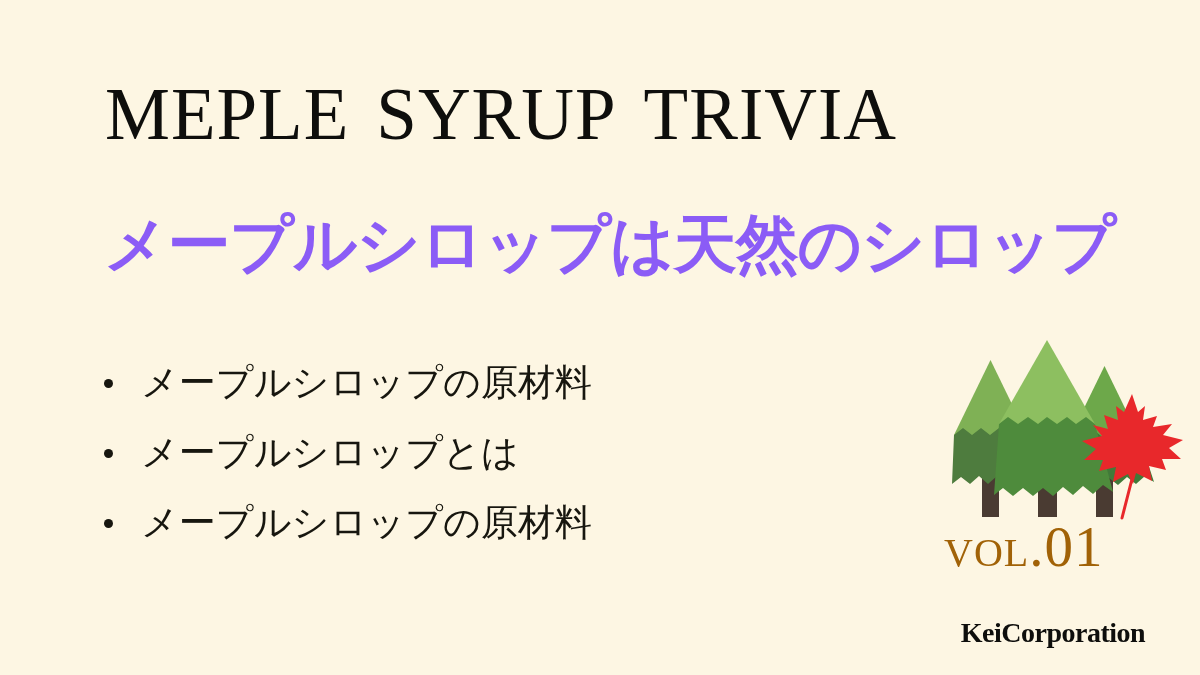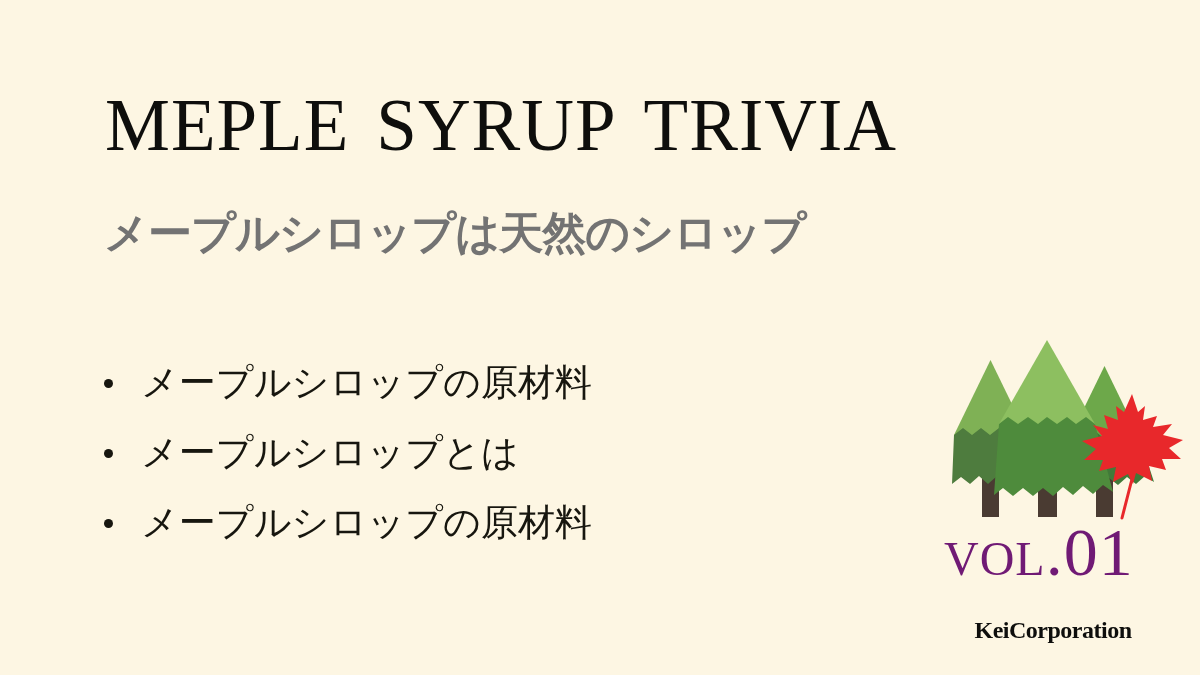--- a/index.html
+++ b/index.html
@@ -19,43 +19,43 @@
   #slide {
     position:absolute;
     inset:0;
     background:#FDF6E3;
   }
 
   
   #title {
     position:absolute;
     left:105px;
-    top:63px;
+    top:52px;
     font-family:"Liberation Serif", serif;
     font-size:104px;
     line-height:1.0;
     font-weight:400;
     color:#0E0E0C;
     font-variant:small-caps;
     text-transform:lowercase;
     letter-spacing:1px;
     white-space:nowrap;
   }
   #title::first-letter { font-size:104px; }
 
   
   #subtitle {
     position:absolute;
     left:104px;
     top:207px;
     font-family:"DejaVu Sans", "Liberation Sans", sans-serif;
-    font-size:44px;
+    font-size:63px;
     line-height:1.2;
     font-weight:700;
-    color:#737373;
+    color:#8b5cf6;
     letter-spacing:-1px;
     white-space:nowrap;
   }
 
   
   #bullets {
     position:absolute;
     left:104px;
     top:348px;
     list-style:none;
@@ -89,39 +89,39 @@
     height:190px;
   }
   #illustration svg { display:block; }
 
   
   #volume {
     position:absolute;
     left:944px;
     top:518px;
     font-family:"Liberation Serif", serif;
-    font-size:68px;
+    font-size:57px;
     line-height:1.0;
     font-weight:400;
-    color:#701a75;
+    color:#a16207;
     font-variant:small-caps;
     text-transform:lowercase;
     letter-spacing:1px;
     white-space:nowrap;
   }
 
   
   #brand {
     position:absolute;
     left:925px;
     top:617px;
     width:256px;
     text-align:center;
     font-family:"Liberation Serif", serif;
-    font-size:24px;
+    font-size:28px;
     font-weight:700;
     color:#0E0E0C;
     letter-spacing:-0.5px;
     white-space:nowrap;
   }
 </style>
 </head>
 <body>
 
 <div id="slide">

